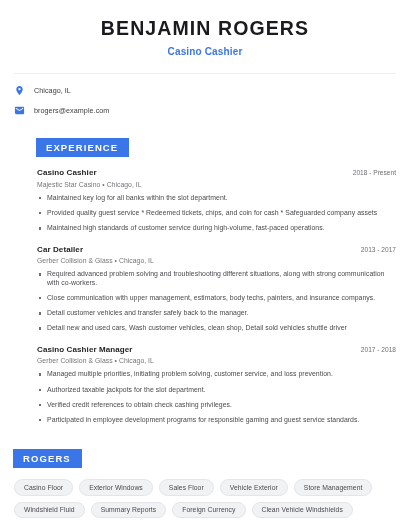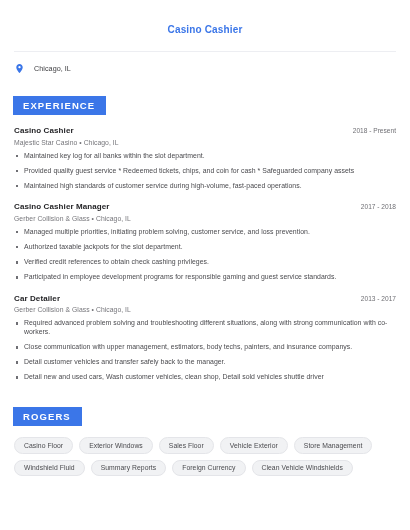--- a/index.html
+++ b/index.html
@@ -69,21 +69,21 @@
   }
   .contact-icon svg { display: block; }
   .contact-text {
     font-size: 7.2px;
     color: #3d3d40;
     letter-spacing: 0.05px;
   }
 
   
   .section { padding: 0 14px; }
-  .section-exp { margin-top: 21px; }
+  .section-exp { margin-top: 21px; margin-left: 23px; }
   .section-skills { margin-top: 24px; }
 
   .section-badge {
     display: inline-block;
     background: #3b76e8;
     color: #ffffff;
     font-size: 9.5px;
     font-weight: bold;
     letter-spacing: 1.1px;
     padding: 4px 11px 4px 10px;
@@ -160,81 +160,90 @@
     white-space: nowrap;
     letter-spacing: 0.05px;
   }
 </style>
 </head>
 <body>
 
 <div class="page">
 
   <div class="header">
+    <div class="full-name">BENJAMIN ROGERS</div>
     <div class="job-title">Casino Cashier</div>
   </div>
   <div class="header-divider"></div>
 
   <div class="contact">
     <div class="contact-row">
       <span class="contact-icon">
         <svg width="11" height="11" viewBox="0 0 24 24" fill="currentColor" aria-hidden="true">
           <path d="M12 2C8.1 2 5 5.1 5 9c0 5.2 7 13 7 13s7-7.8 7-13c0-3.9-3.1-7-7-7zm0 9.5A2.5 2.5 0 1 1 12 6.5a2.5 2.5 0 0 1 0 5z"></path>
         </svg>
       </span>
       <span class="contact-text">Chicago, IL</span>
+    </div>
+    <div class="contact-row">
+      <span class="contact-icon">
+        <svg width="11" height="11" viewBox="0 0 24 24" fill="currentColor" aria-hidden="true">
+          <path d="M20 4H4c-1.1 0-2 .9-2 2v12c0 1.1.9 2 2 2h16c1.1 0 2-.9 2-2V6c0-1.1-.9-2-2-2zm0 4.2-8 5-8-5V6l8 5 8-5v2.2z"></path>
+        </svg>
+      </span>
+      <span class="contact-text">brogers@example.com</span>
     </div>
   </div>
 
   <div class="section section-exp">
     <span class="section-badge">EXPERIENCE</span>
 
     <div class="entries">
 
       <div class="entry">
         <div class="entry-head">
           <span class="entry-role">Casino Cashier</span>
           <span class="entry-dates">2018 - Present</span>
         </div>
         <div class="entry-meta">Majestic Star Casino  •  Chicago, IL</div>
         <ul class="bullets">
           <li>Maintained key log for all banks within the slot department.</li>
           <li>Provided quality guest service * Redeemed tickets, chips, and coin for cash * Safeguarded company assets</li>
           <li>Maintained high standards of customer service during high-volume, fast-paced operations.</li>
+        </ul>
+      </div>
+
+      <div class="entry">
+        <div class="entry-head">
+          <span class="entry-role">Car Detailer</span>
+          <span class="entry-dates">2013 - 2017</span>
+        </div>
+        <div class="entry-meta">Gerber Collision &amp; Glass  •  Chicago, IL</div>
+        <ul class="bullets">
+          <li>Required advanced problem solving and troubleshooting different situations, along with strong communication with co-workers.</li>
+          <li>Close communication with upper management, estimators, body techs, painters, and insurance companys.</li>
+          <li>Detail customer vehicles and transfer safely back to the manager.</li>
+          <li>Detail new and used cars, Wash customer vehicles, clean shop, Detail sold vehicles shuttle driver</li>
         </ul>
       </div>
 
       <div class="entry">
         <div class="entry-head">
           <span class="entry-role">Casino Cashier Manager</span>
           <span class="entry-dates">2017 - 2018</span>
         </div>
         <div class="entry-meta">Gerber Collision &amp; Glass  •  Chicago, IL</div>
         <ul class="bullets">
           <li>Managed multiple priorities, initiating problem solving, customer service, and loss prevention.</li>
           <li>Authorized taxable jackpots for the slot department.</li>
           <li>Verified credit references to obtain check cashing privileges.</li>
           <li>Participated in employee development programs for responsible gaming and guest service standards.</li>
         </ul>
       </div>
 
-      <div class="entry">
-        <div class="entry-head">
-          <span class="entry-role">Car Detailer</span>
-          <span class="entry-dates">2013 - 2017</span>
-        </div>
-        <div class="entry-meta">Gerber Collision &amp; Glass  •  Chicago, IL</div>
-        <ul class="bullets">
-          <li>Required advanced problem solving and troubleshooting different situations, along with strong communication with co-workers.</li>
-          <li>Close communication with upper management, estimators, body techs, painters, and insurance companys.</li>
-          <li>Detail customer vehicles and transfer safely back to the manager.</li>
-          <li>Detail new and used cars, Wash customer vehicles, clean shop, Detail sold vehicles shuttle driver</li>
-        </ul>
-      </div>
-
     </div>
   </div>
 
   <div class="section section-skills">
     <span class="section-badge">ROGERS</span>
     <div class="skills-wrap">
       <span class="skill-pill">Casino Floor</span>
       <span class="skill-pill">Exterior Windows</span>
       <span class="skill-pill">Sales Floor</span>
       <span class="skill-pill">Vehicle Exterior</span>

